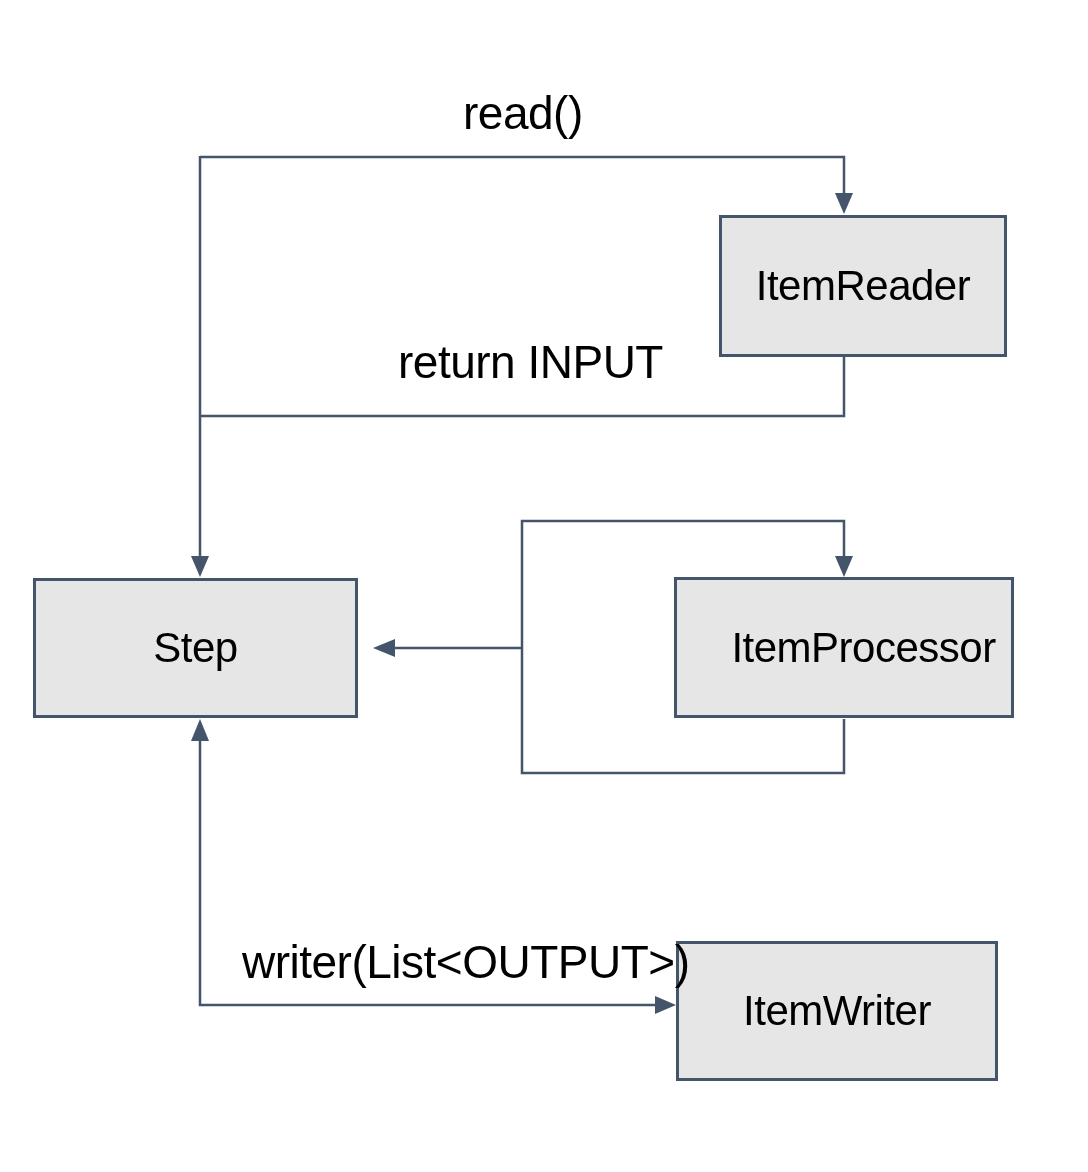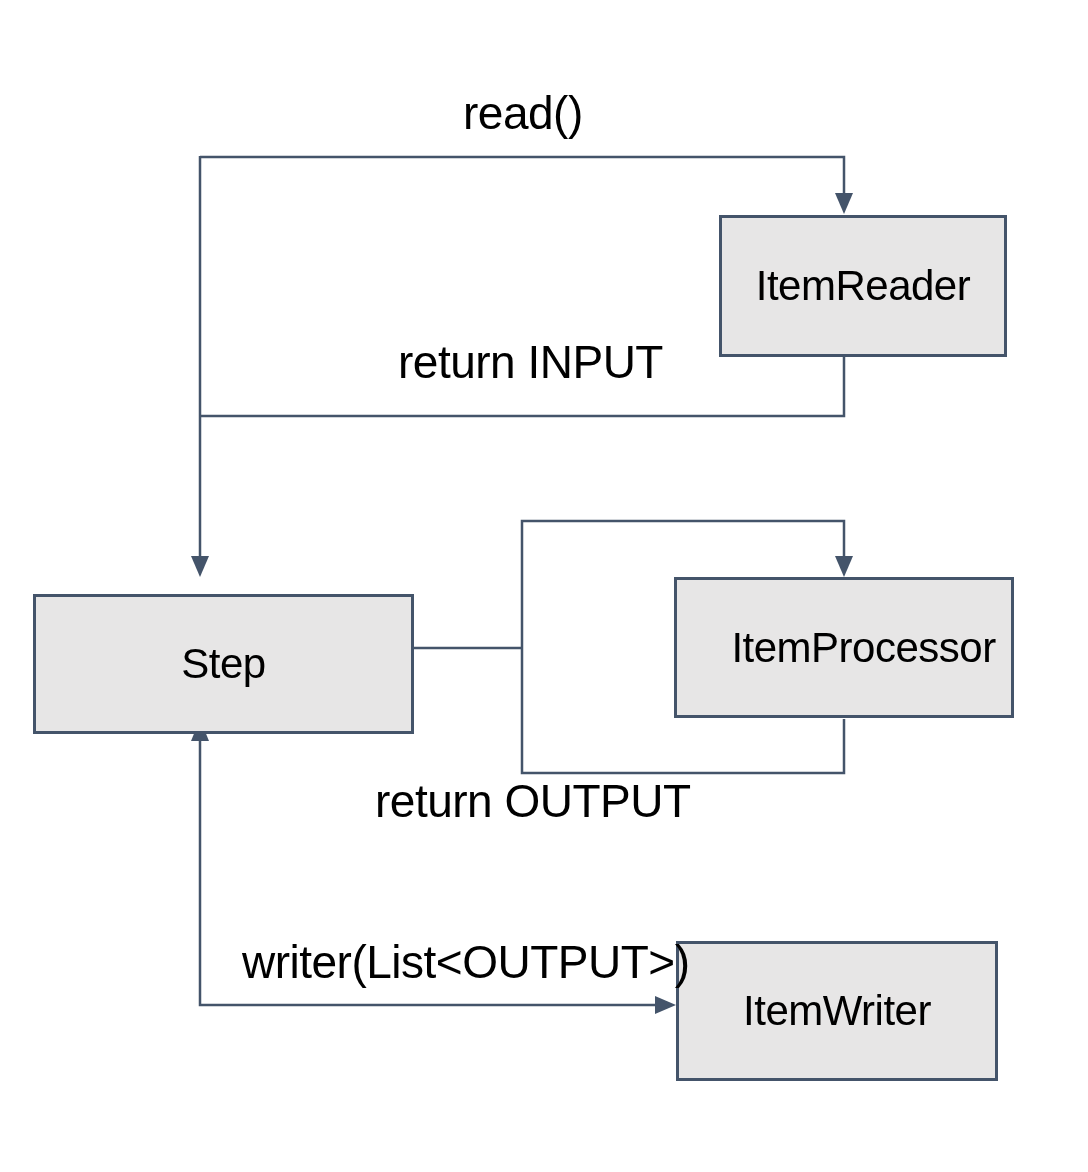--- a/index.html
+++ b/index.html
@@ -22,21 +22,21 @@
   .arrowhead{fill:var(--stroke);stroke:none;}
   .node{
     position:absolute;box-sizing:border-box;
     background:var(--node-fill);
     border:3px solid var(--node-border);
     display:flex;align-items:center;justify-content:center;
     font-size:42px;color:var(--text-color);
     letter-spacing:-0.5px;
   }
   .node-item-reader{left:704px;top:215px;width:288px;height:142px;margin-left:15px;}
-  .node-step{left:33px;top:594px;width:381px;height:140px;}
+  .node-step{left:33px;top:578px;width:325px;height:140px;}
   .node-item-processor{left:674px;top:577px;width:340px;height:141px;padding-left:39px;}
   .node-item-writer{left:676px;top:941px;width:322px;height:140px;}
   .edge-label{
     position:absolute;
     font-size:46px;color:var(--text-color);
     white-space:nowrap;line-height:1.1;
     letter-spacing:-0.5px;
   }
   .label-read{left:463px;top:88px;}
   .label-return-input{left:398px;top:337px;}
@@ -76,16 +76,15 @@
   </div>
   <div class="node node-item-processor">
     <span>ItemProcessor</span>
   </div>
   <div class="node node-item-writer">
     <span>ItemWriter</span>
   </div>
 
   <div class="edge-label label-read">read()</div>
   <div class="edge-label label-return-input">return INPUT</div>
-  <div class="edge-label label-return-output">return OUTPUT</div>
   <div class="edge-label label-write">writer(List&lt;OUTPUT&gt;)</div>
 
 </div>
 
 </body></html>

